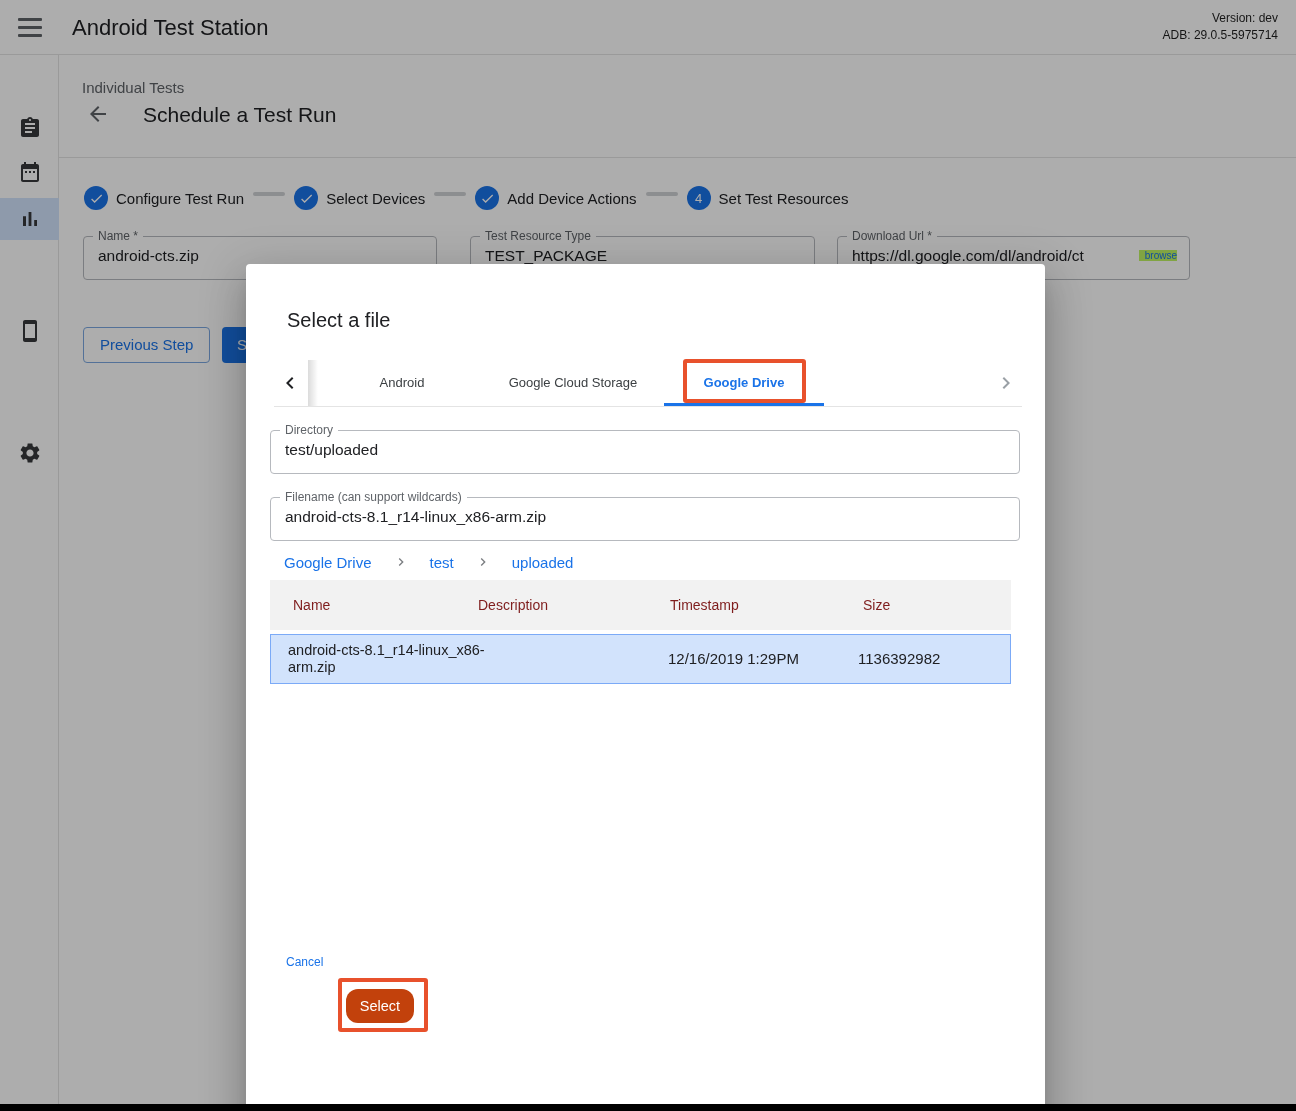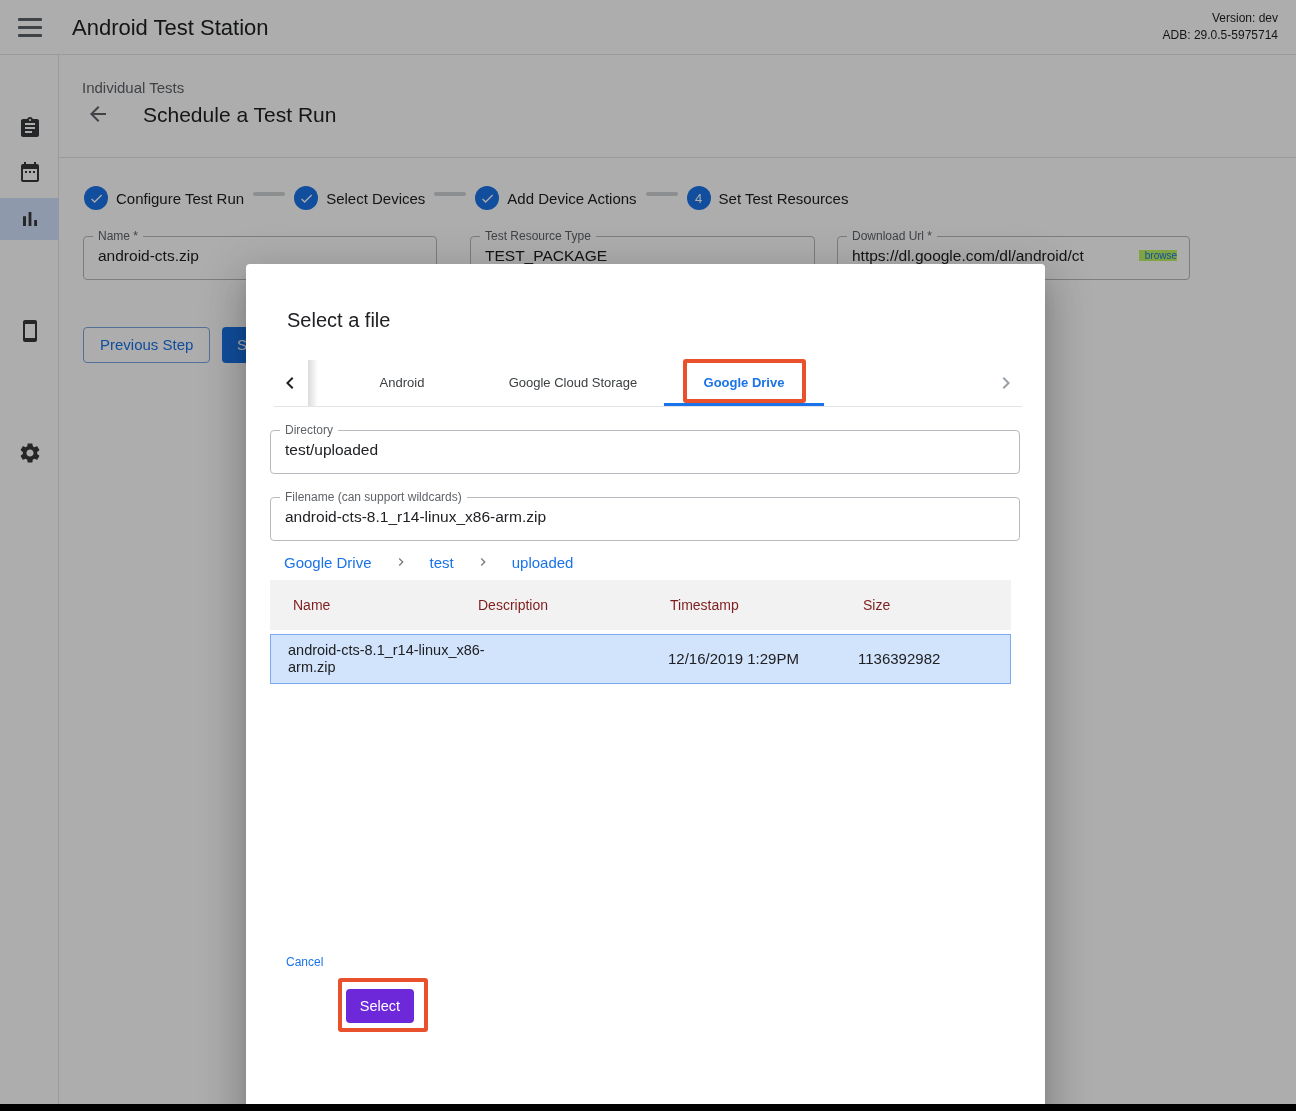--- a/index.html
+++ b/index.html
@@ -77,21 +77,21 @@
   
   .file-table-header { position: absolute; left: 24px; top: 316px; width: 741px; height: 50px; background: #f2f2f2; }
   .th { position: absolute; top: 0; line-height: 50px; font-size: 14px; color: #7f1d1d; white-space: nowrap; }
   .file-row { position: absolute; left: 24px; top: 370px; width: 741px; height: 50px; background: #d2e3fc; border: 1px solid #7baaf7; cursor: pointer; }
   .cell-name { position: absolute; left: 17px; top: 0; width: 205px; height: 48px; display: flex; align-items: center; font-size: 14.5px; color: #202124; line-height: 17px; overflow-wrap: break-word; word-break: break-word; }
   .cell-ts { position: absolute; left: 397px; top: 0; line-height: 48px; font-size: 15px; color: #202124; white-space: nowrap; }
   .cell-size { position: absolute; left: 587px; top: 0; line-height: 48px; font-size: 15px; color: #202124; white-space: nowrap; }
 
   
   .cancel-link { position: absolute; left: 40px; top: 691px; font-size: 12px; color: #1a73e8; cursor: pointer; }
-  .select-btn { position: absolute; left: 100px; top: 725px; width: 68px; height: 34px; background: #6d28d9; color: #fff; border: 0; border-radius: 4px; font-size: 14.5px; cursor: pointer; font-family: "Liberation Sans", sans-serif; }
+  .select-btn { position: absolute; left: 100px; top: 725px; width: 68px; height: 34px; background: #c2410c; color: #fff; border: 0; border-radius: 12px; font-size: 14.5px; cursor: pointer; font-family: "Liberation Sans", sans-serif; }
 </style>
 </head>
 <body>
 
 <div id="screen">
 
   <div class="topbar">
     <div class="hamburger">
         <span></span>
         <span></span>

